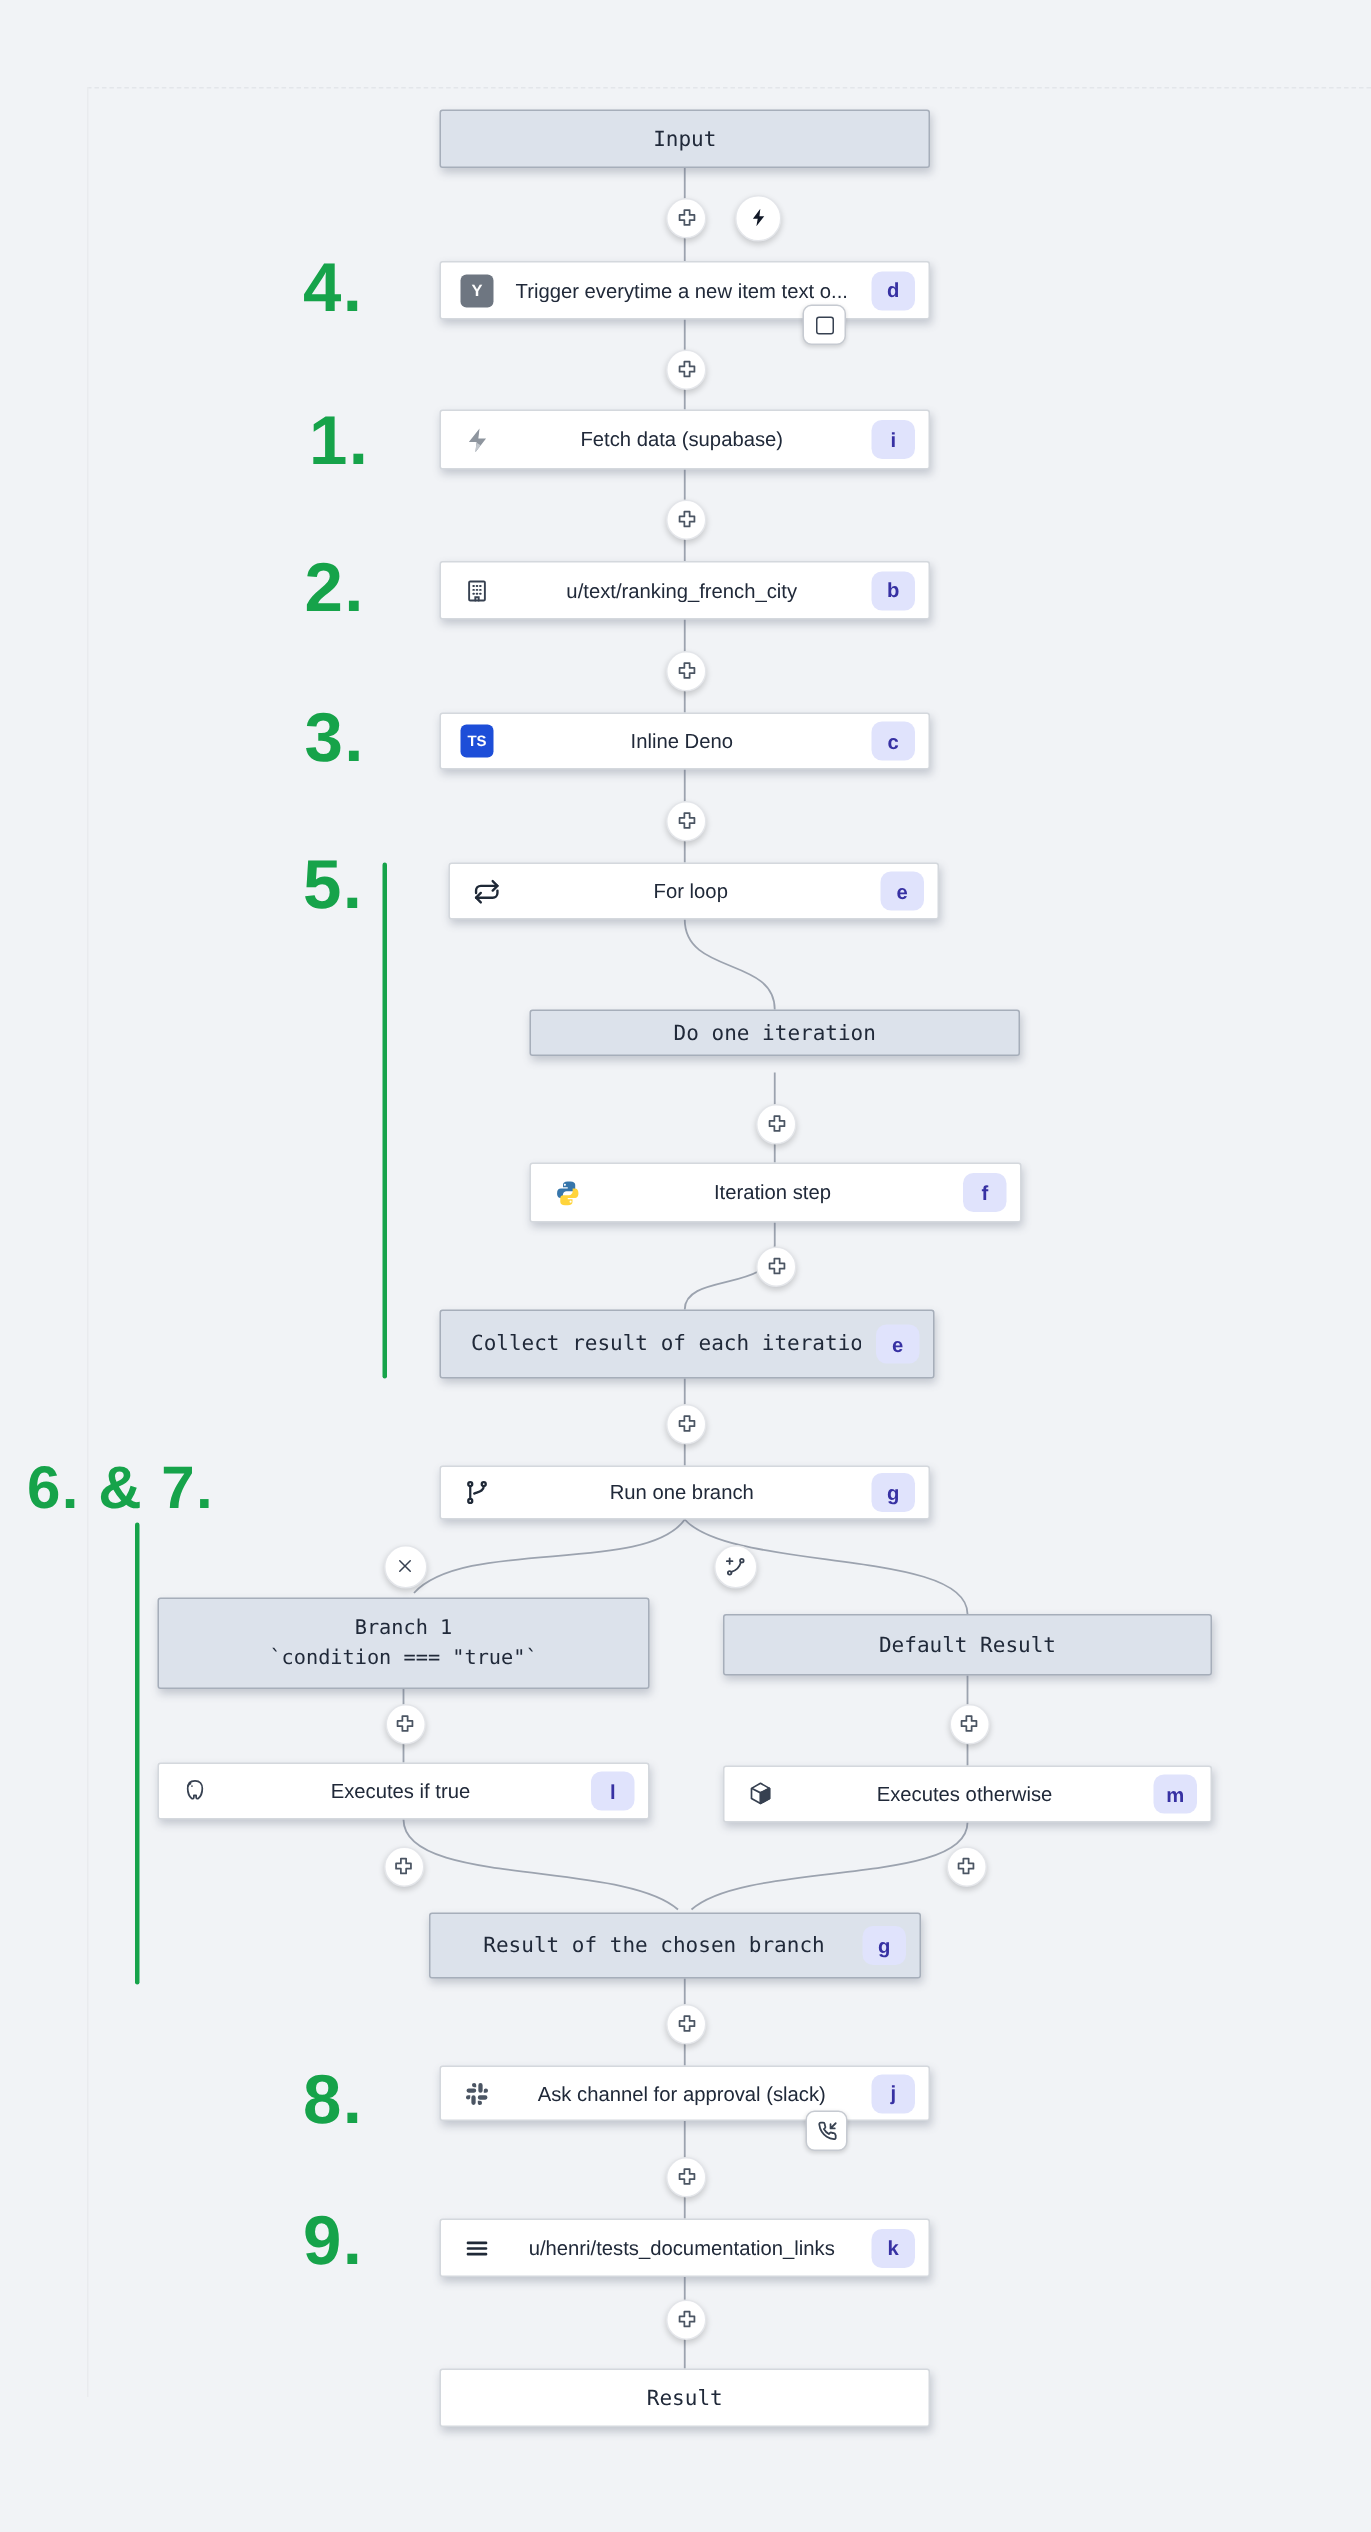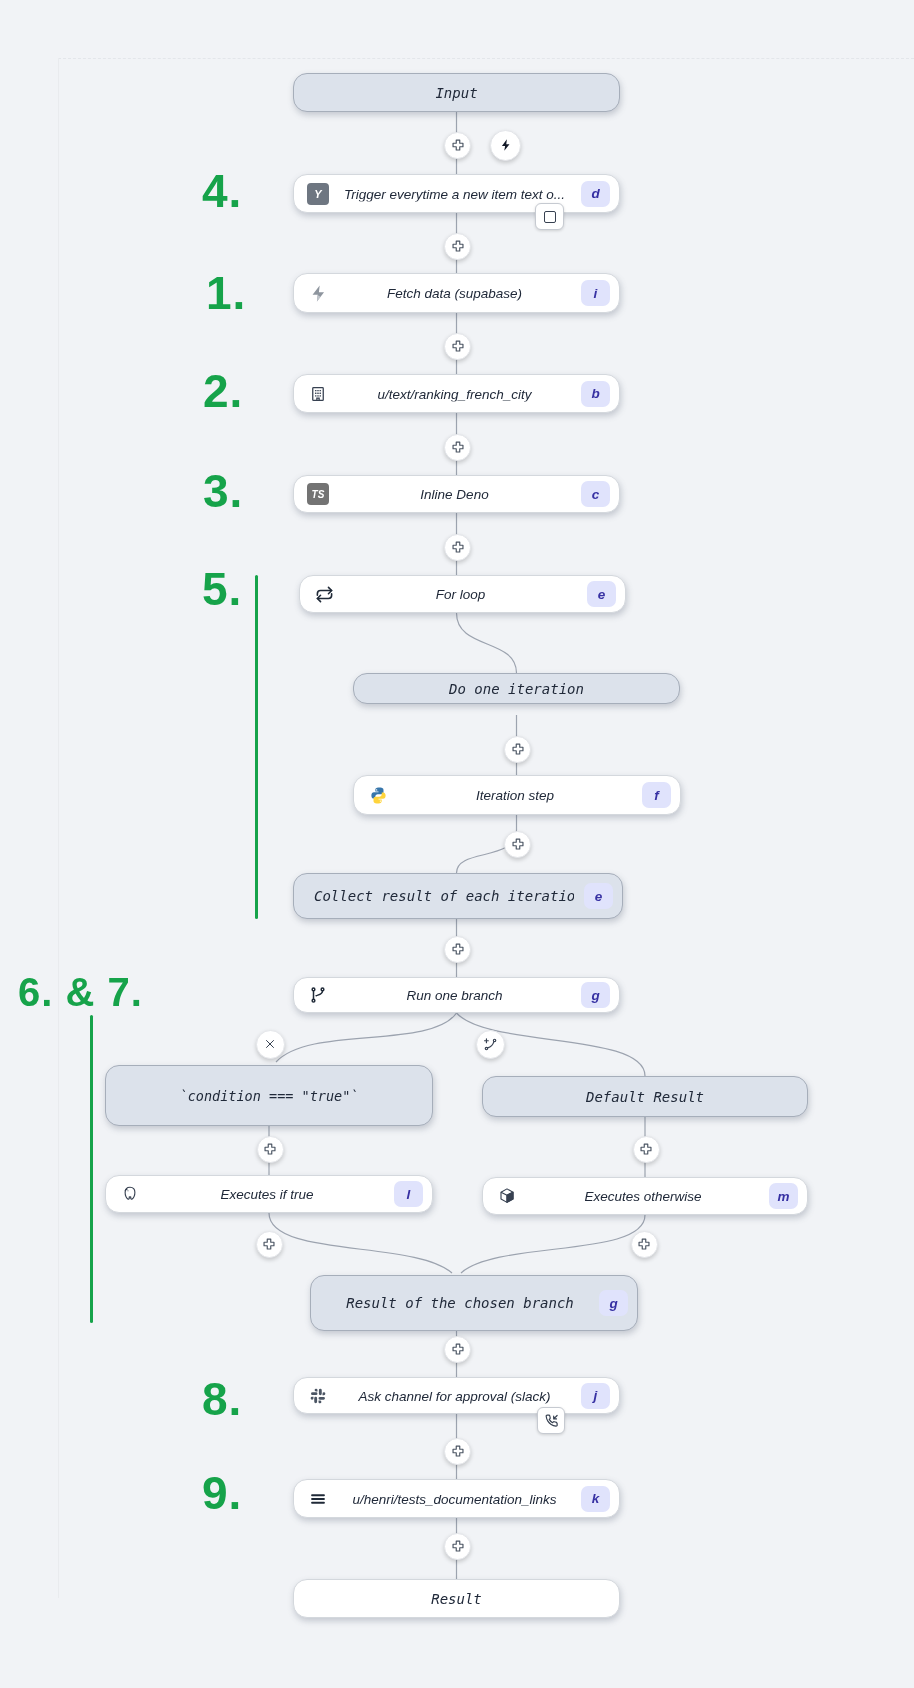--- a/index.html
+++ b/index.html
@@ -6,23 +6,23 @@
   body{
     width:914px;height:1688px;position:relative;overflow:hidden;
     background:#f1f3f6;
     font-family:"Liberation Sans", sans-serif;
   }
   .edge-h{position:absolute;left:58px;top:58px;right:0;height:0;border-top:1px dashed #e3e6ea;z-index:0;}
   .edge-v{position:absolute;left:58px;top:58px;height:1540px;width:0;border-left:1px solid #e9ebee;z-index:0;}
   svg.wires{position:absolute;left:0;top:0;z-index:1;}
   .node{
     position:absolute;box-sizing:border-box;z-index:2;
-    background:#ffffff;border:1px solid #d4d8dd;border-radius:14px;
+    background:#ffffff;border:1px solid #d4d8dd;border-radius:2px;
     box-shadow:1px 3px 6px rgba(90,100,120,.30);
-    color:#202939;font-size:13.5px;font-style:italic;
+    color:#202939;font-size:13.5px;
   }
   .node.gray{
     background:#dce2eb;border-color:#a6aeba;
     font-family:"DejaVu Sans Mono","Liberation Mono",monospace;font-size:14px;
   }
   .node.mono{font-family:"DejaVu Sans Mono","Liberation Mono",monospace;font-size:14px;}
   .nlabel{
     position:absolute;left:44px;right:48px;top:50%;transform:translateY(-50%);
     text-align:center;white-space:nowrap;overflow:hidden;
   }
@@ -136,21 +136,21 @@
       <rect x="5" y="3.5" width="14" height="17" rx="1"></rect>
       <path d="M8.7 7.5h.6M11.7 7.5h.6M14.7 7.5h.6M8.7 11h.6M11.7 11h.6M14.7 11h.6M8.7 14.5h.6M11.7 14.5h.6M14.7 14.5h.6M10.5 20.5v-3h3v3"></path>
     </svg>
   </span>
   <span class="nlabel">u/text/ranking_french_city</span>
   <span class="nbadge">b</span>
 </div>
 
 <div class="node" style="left:293px;top:475px;width:327px;height:38px">
   <span class="nicon">
-      <span class="sq" style="background:#737373;font-size:10px">TS</span>
+      <span class="sq" style="background:#1d4ed8;font-size:10px">TS</span>
     </span>
   <span class="nlabel">Inline Deno</span>
   <span class="nbadge">c</span>
 </div>
 
 <div class="node" style="left:299px;top:575px;width:327px;height:38px">
   <span class="nicon">
     <svg width="19" height="19" viewBox="0 0 24 24" fill="none" stroke="#1f2937" stroke-width="2" stroke-linecap="round" stroke-linejoin="round">
       <path d="M17 3l4 4-4 4"></path>
         <path d="M3 13v-2a4 4 0 014-4h14"></path>
@@ -192,20 +192,21 @@
         <circle cx="6" cy="19.5" r="1.8"></circle>
       <path d="M6 6.5v11M18 6.5c0 4.5-5 5-8.5 6.5"></path>
     </svg>
   </span>
   <span class="nlabel">Run one branch</span>
   <span class="nbadge">g</span>
 </div>
 
 <div class="node gray mono nobadge" style="left:105px;top:1065px;width:328px;height:61px;font-size:13.5px">
   <span class="nlabel2">
+    <div>Branch 1</div>
     <div>`condition === "true"`</div>
   </span>
 </div>
 
 <div class="node gray mono nobadge" style="left:482px;top:1076px;width:326px;height:41px">
   <span class="nlabel">Default Result</span>
 </div>
 
 <div class="node" style="left:105px;top:1175px;width:328px;height:38px">
   <span class="nicon">
@@ -223,21 +224,21 @@
     <svg width="18" height="18" viewBox="0 0 24 24" fill="none" stroke="#374151" stroke-width="1.5" stroke-linejoin="round">
       <path d="M12 2.5l8 4.5v9l-8 4.5-8-4.5v-9l8-4.5z"></path>
       <path d="M12 11L4 6.9M12 11l8-4.1M12 11v9.2"></path>
       <path d="M12 11l8-4.1v9l-8 4.3z" fill="#374151"></path>
     </svg>
   </span>
   <span class="nlabel">Executes otherwise</span>
   <span class="nbadge">m</span>
 </div>
 
-<div class="node gray" style="left:310px;top:1275px;width:328px;height:56px">
+<div class="node gray" style="left:286px;top:1275px;width:328px;height:44px">
   <span class="nlabel">Result of the chosen branch</span>
   <span class="nbadge">g</span>
 </div>
 
 <div class="node" style="left:293px;top:1377px;width:327px;height:37px">
   <span class="nicon">
     <svg width="18" height="18" viewBox="0 0 24 24" fill="#4b5563">
       <path d="M9.4 2.2a1.9 1.9 0 100 3.8h1.9V4.1a1.9 1.9 0 00-1.9-1.9zM9.4 7H4.6a1.9 1.9 0 100 3.8h4.8a1.9 1.9 0 100-3.8z"></path>
       <path d="M21.8 9a1.9 1.9 0 10-3.8 0v1.9h1.9A1.9 1.9 0 0021.8 9zM17 9V4.2a1.9 1.9 0 10-3.8 0V9a1.9 1.9 0 103.8 0z"></path>
       <path d="M14.6 21.8a1.9 1.9 0 100-3.8h-1.9v1.9c0 1 .8 1.9 1.9 1.9zM14.6 17h4.8a1.9 1.9 0 100-3.8h-4.8a1.9 1.9 0 100 3.8z"></path>

